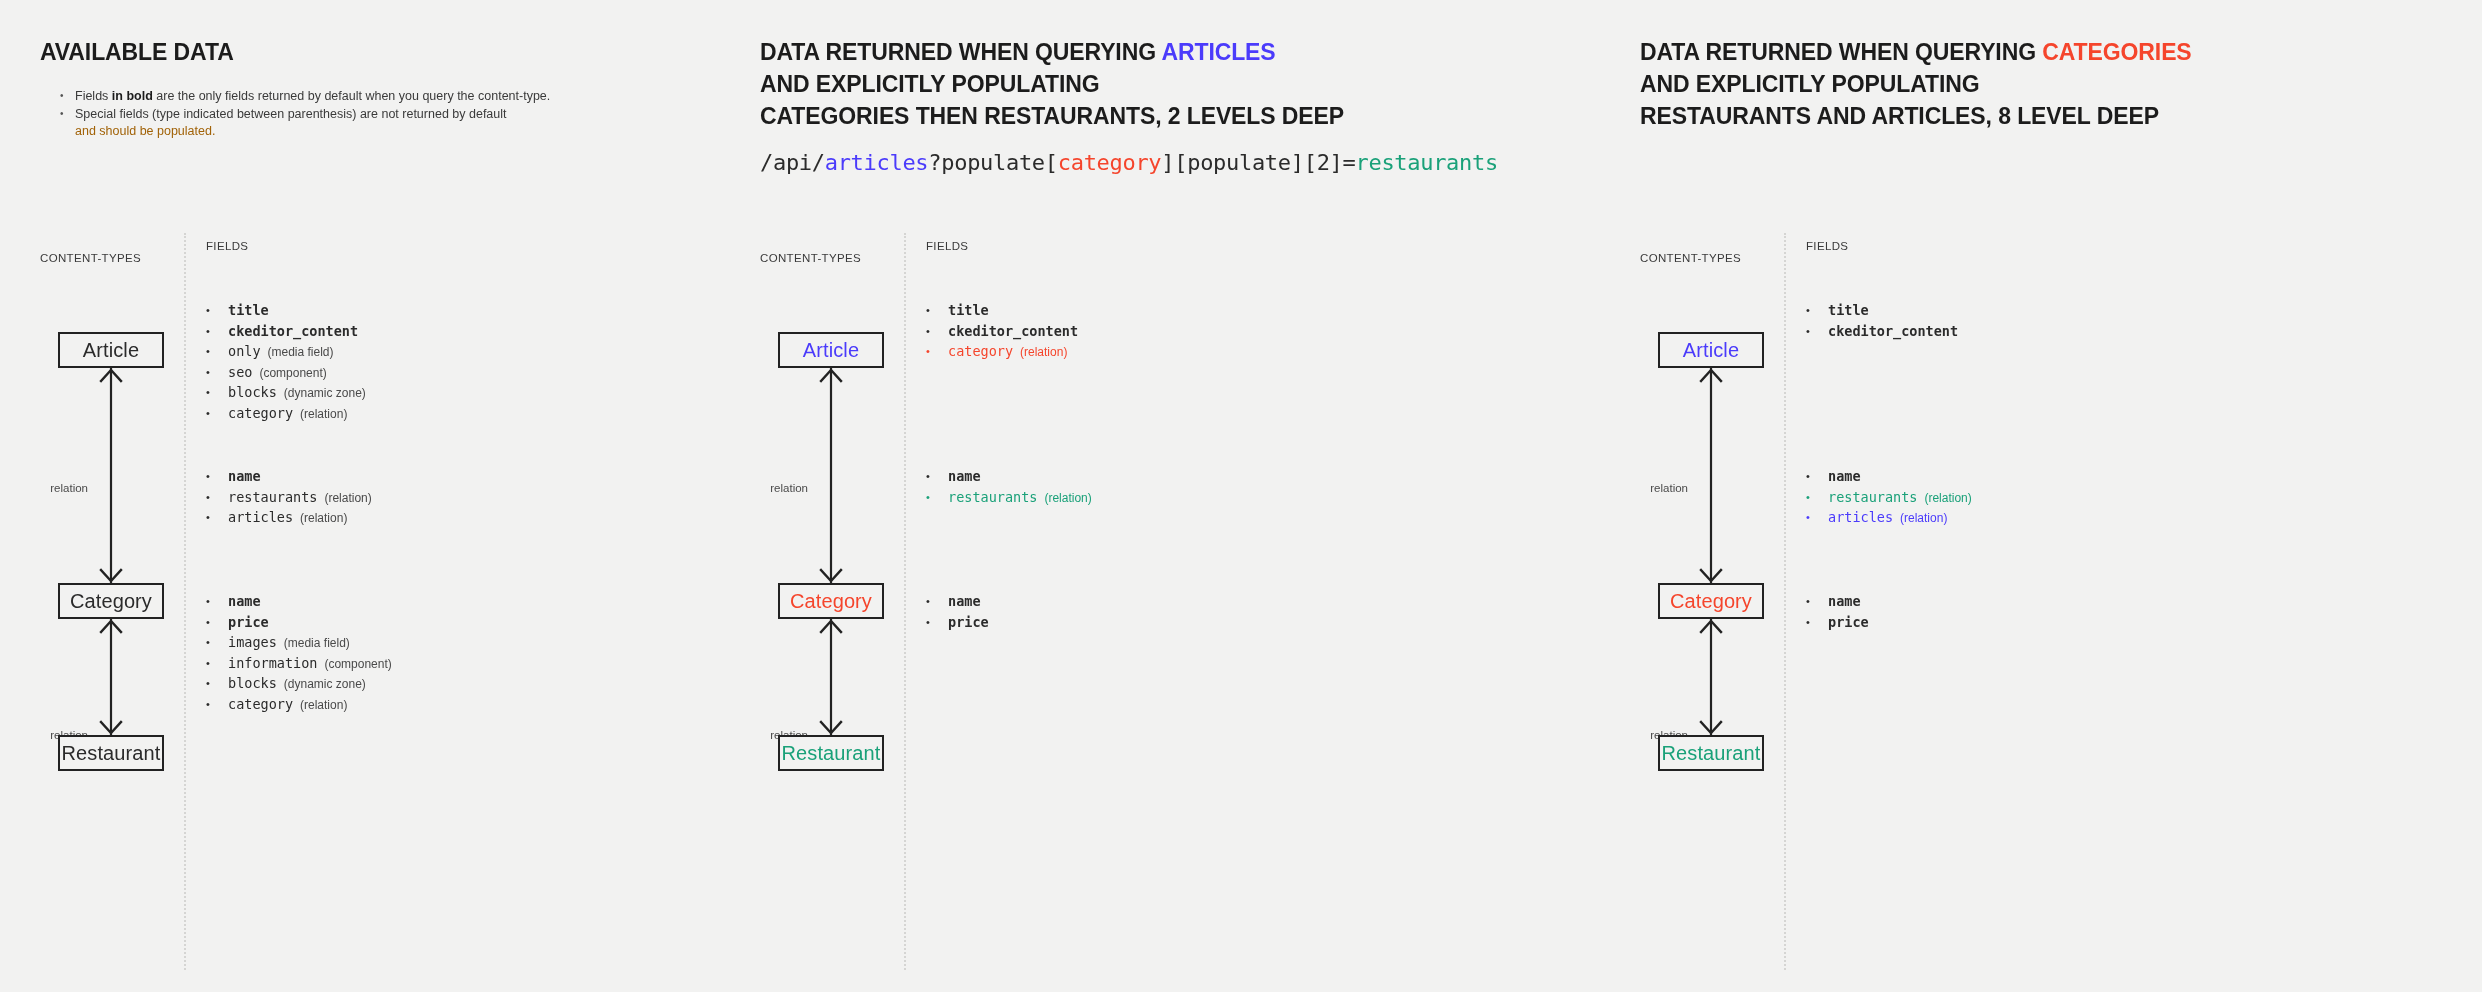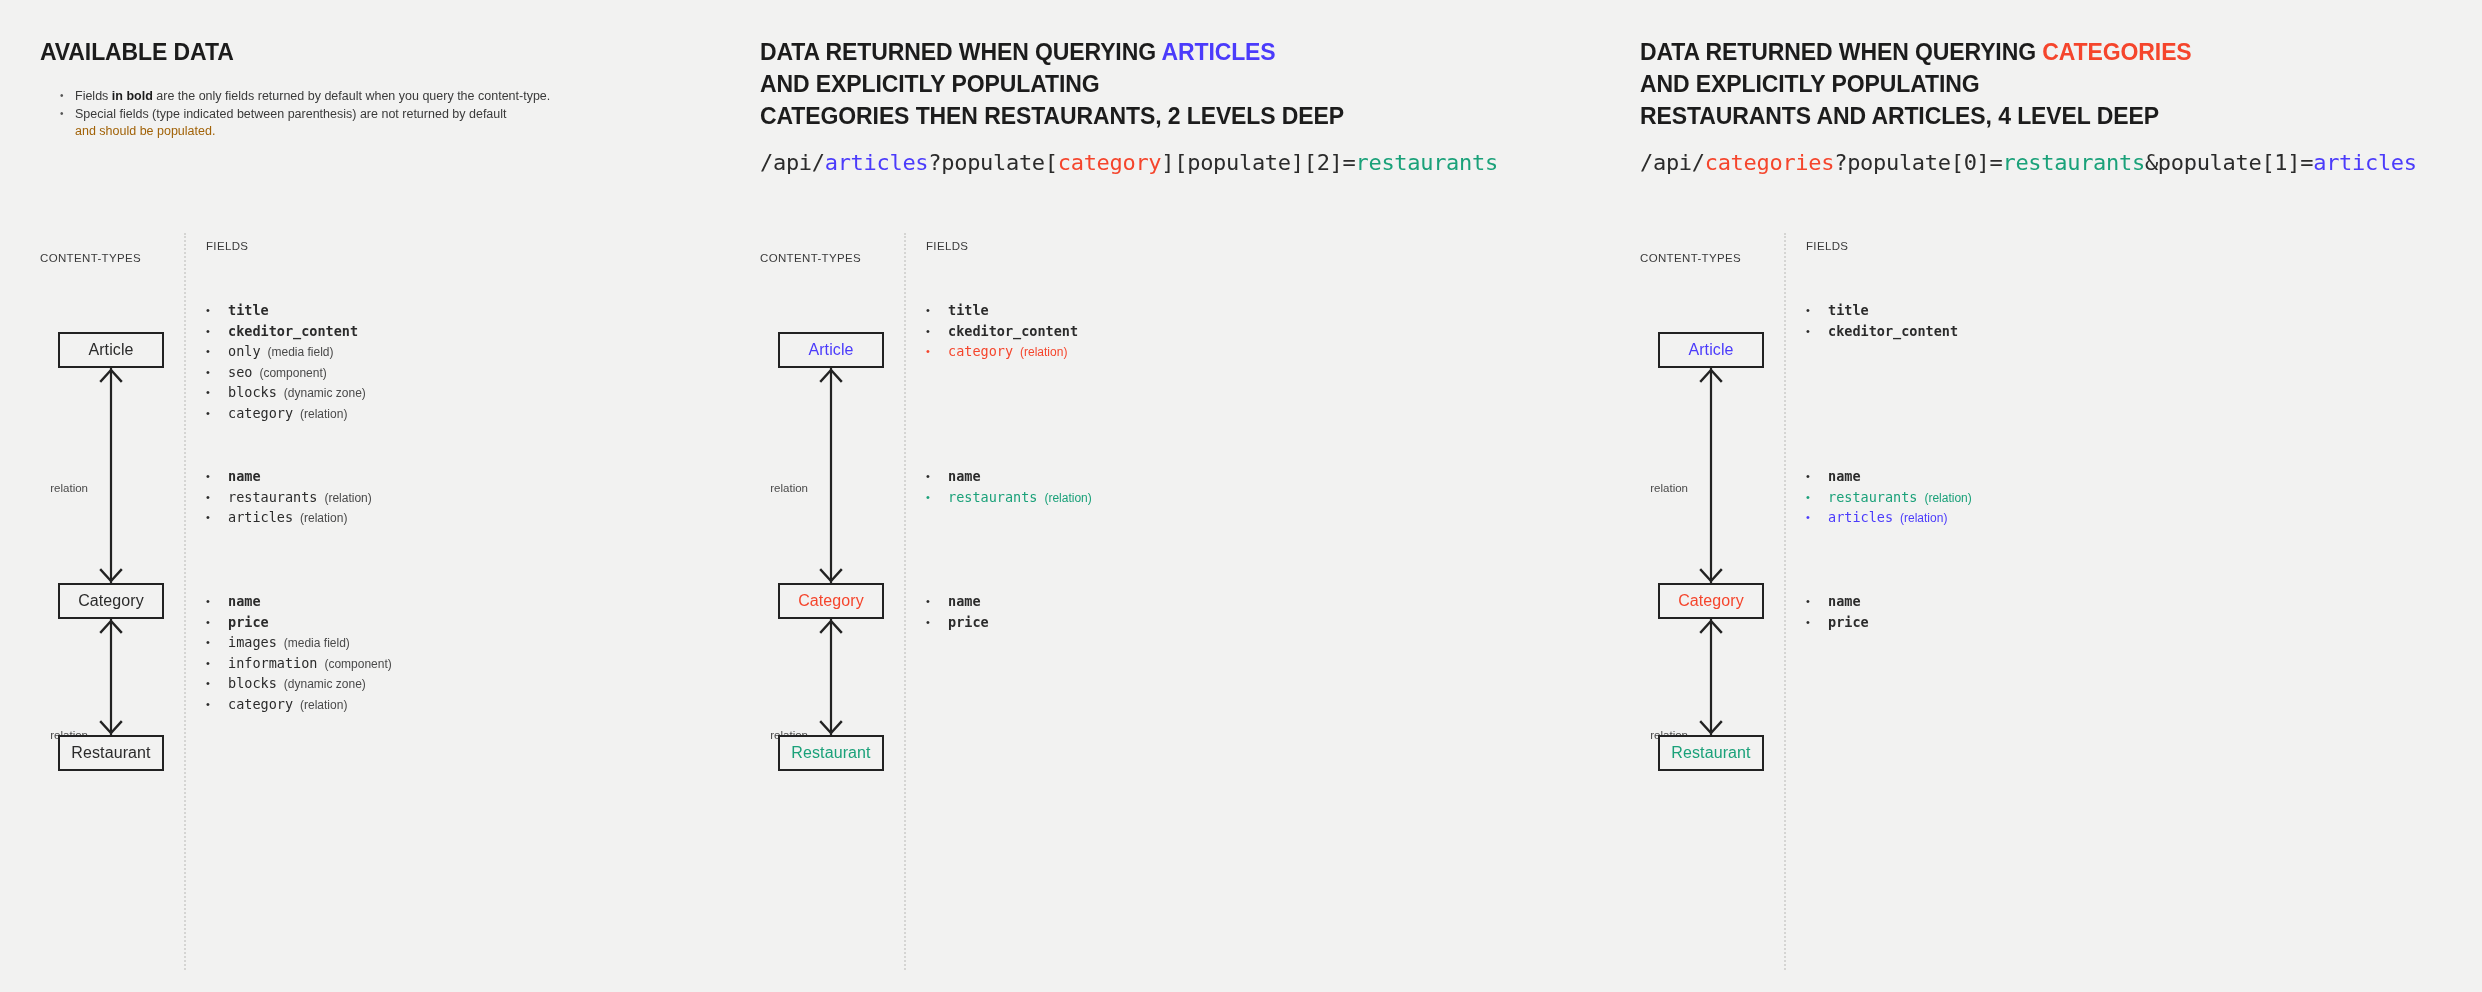--- a/index.html
+++ b/index.html
@@ -106,21 +106,21 @@
     position: absolute;
     left: 58px;
     width: 106px;
     height: 36px;
     box-sizing: border-box;
     border: 2px solid #222;
     background: #f2f2f1;
     display: flex;
     align-items: center;
     justify-content: center;
-    font-size: 16px;
+    font-size: 20px;
     color: #2b2b2b;
     letter-spacing: 0.1px;
   }
   .node-box.n-article    { top: 332px; }
   .node-box.n-category   { top: 583px; }
   .node-box.n-restaurant { top: 735px; }
 
   .node-box.c-blue  { color: #4b3bfb; }
   .node-box.c-red   { color: #f5452c; }
   .node-box.c-green { color: #1aa179; }
@@ -302,23 +302,22 @@
       </div>
       <div class="fields-group g-restaurant">
         <div class="field-row bold "><span class="f-name">name</span></div>
         <div class="field-row bold "><span class="f-name">price</span></div>
       </div>
     </div>
     <div class="panel" id="panel-2">
       <div class="panel-heading">
         <div><span>DATA RETURNED WHEN QUERYING </span><span class="accent-categories">CATEGORIES</span></div>
         <div>AND EXPLICITLY POPULATING</div>
-        <div>RESTAURANTS AND ARTICLES, 4 LEVEL DEEP</div>
-      </div>
-      <div class="api-url"><span>/api/</span><span class="tok-red">categories</span><span>?populate[0]=</span><span class="tok-green">restaurants</span><span>&amp;populate[1]=</span><span class="tok-blue">articles</span></div>
+        <div>RESTAURANTS AND ARTICLES, 8 LEVEL DEEP</div>
+      </div>
       <div class="col-label ct">CONTENT-TYPES</div>
       <div class="col-label fl">FIELDS</div>
       <div class="divider"></div>
       <div class="rel-arrow r1">
         <svg viewBox="0 0 34 100" preserveAspectRatio="none">
           <line x1="17" y1="0" x2="17" y2="100" stroke="#222" stroke-width="2.2" vector-effect="non-scaling-stroke"></line>
         </svg>
         <svg width="34" height="215" style="position: absolute; left: 0px; top: 0px;">
           <path d="M7,13 L17,2 L27,13" fill="none" stroke="#222" stroke-width="2.4" stroke-linecap="square"></path>
           <path d="M7,202 L17,213 L27,202" fill="none" stroke="#222" stroke-width="2.4" stroke-linecap="square"></path>

